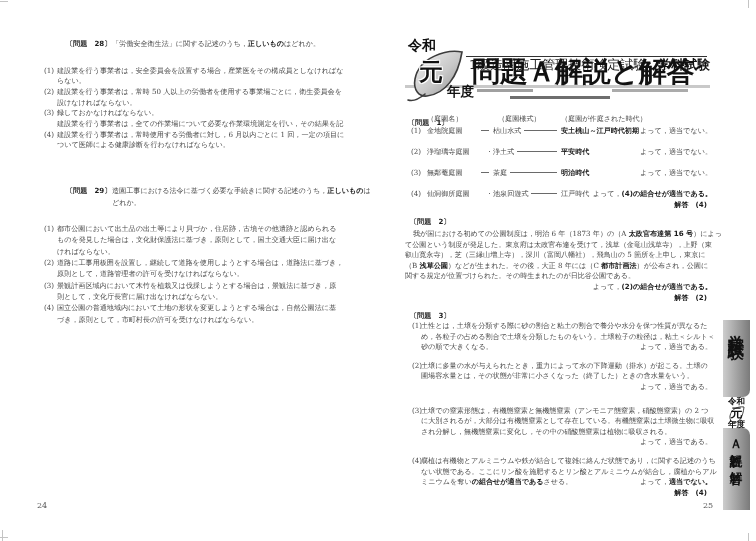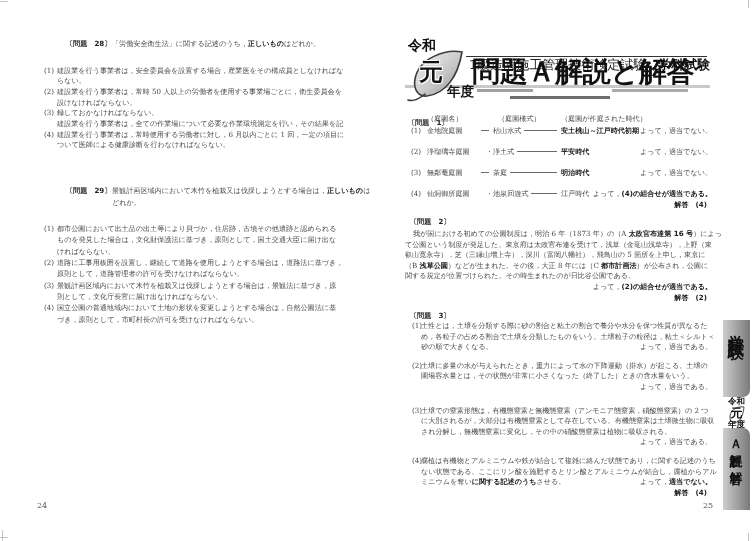--- a/index.html
+++ b/index.html
@@ -140,21 +140,21 @@
           <span class="line"><span>ついて医師による健康診断を行わなければならない。</span></span>
         </span>
       </li>
     </ol>
   </section>
 
   <section class="lq q29">
     <div class="stem">
       <span class="qlabel">〔問題　29〕</span>
       <span class="otext">
-        <span class="line"><span>景観計画区域内において木竹を植栽又は伐採しようとする場合は，</span><span class="b">正しいもの</span><span>は</span></span>
+        <span class="line"><span>造園工事における法令に基づく必要な手続きに関する記述のうち，</span><span class="b">正しいもの</span><span>は</span></span>
         <span class="line"><span>どれか。</span></span>
       </span>
     </div>
     <ol class="opts">
       <li class="opt">
         <span class="onum">(1)</span>
         <span class="otext">
           <span class="line"><span>都市公園において出土品の出土等により貝づか，住居跡，古墳その他遺跡と認められる</span></span>
           <span class="line"><span>ものを発見した場合は，文化財保護法に基づき，原則として，国土交通大臣に届け出な</span></span>
           <span class="line"><span>ければならない。</span></span>
@@ -326,21 +326,21 @@
         <span class="line vline"><span>よって，適当である。</span></span>
       </span>
     </div>
 
     <div class="ritem i4">
       <span class="rnum3">(4)</span>
       <span class="ritext">
         <span class="line"><span>腐植は有機物とアルミニウムや鉄が結合して複雑に絡んだ状態であり，に関する記述のうち</span></span>
         <span class="line"><span>ない状態である。ここにリン酸を施肥するとリン酸とアルミニウムが結合し，腐植からアル</span></span>
         <span class="line inline-v">
-            <span><span>ミニウムを奪い</span><span class="b">に関する記述のうち</span><span>させる。</span></span>
+            <span><span>ミニウムを奪い</span><span class="b">の組合せが適当である</span><span>させる。</span></span>
             <span><span>よって，</span><span class="b">適当でない。</span></span>
           </span>
       </span>
     </div>
 
     <div class="line aline b">解答　(4)</div>
   </section>
 
   <div class="pno" style="left:703px;top:501px;">25</div>
 

